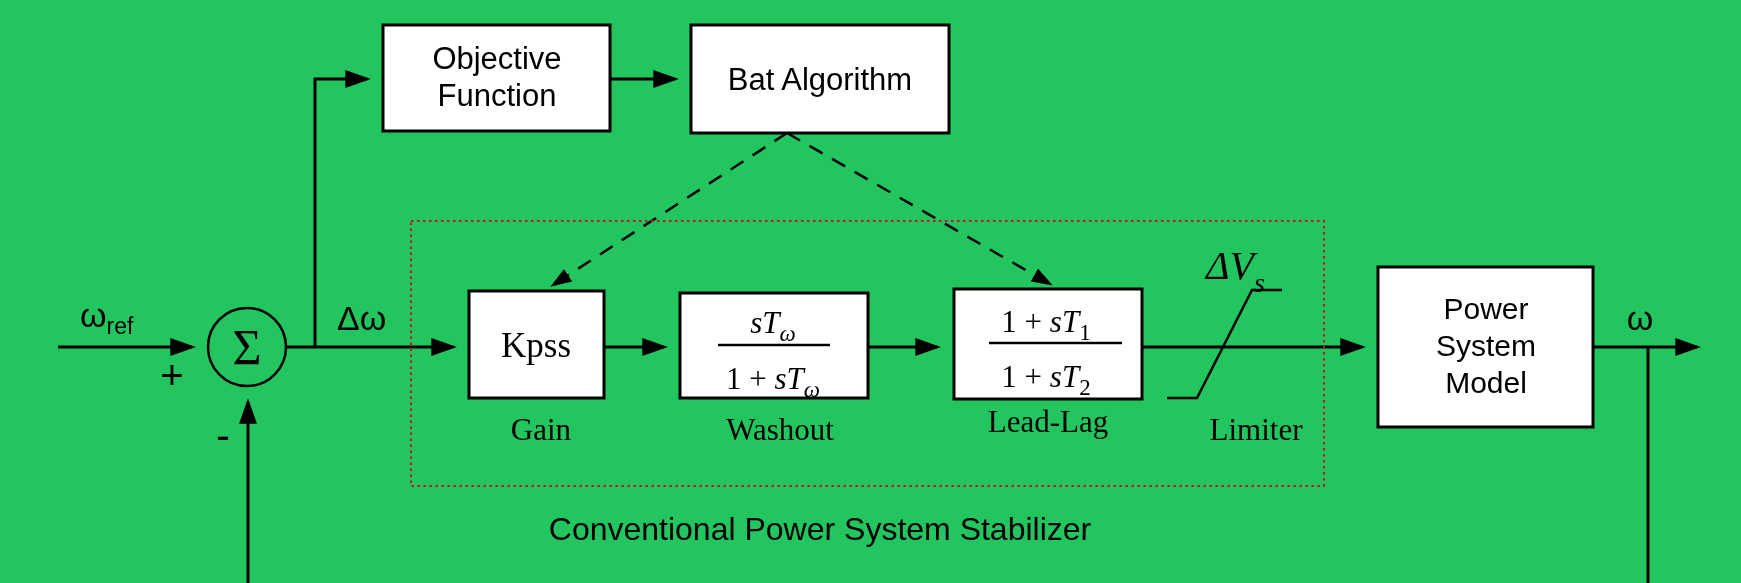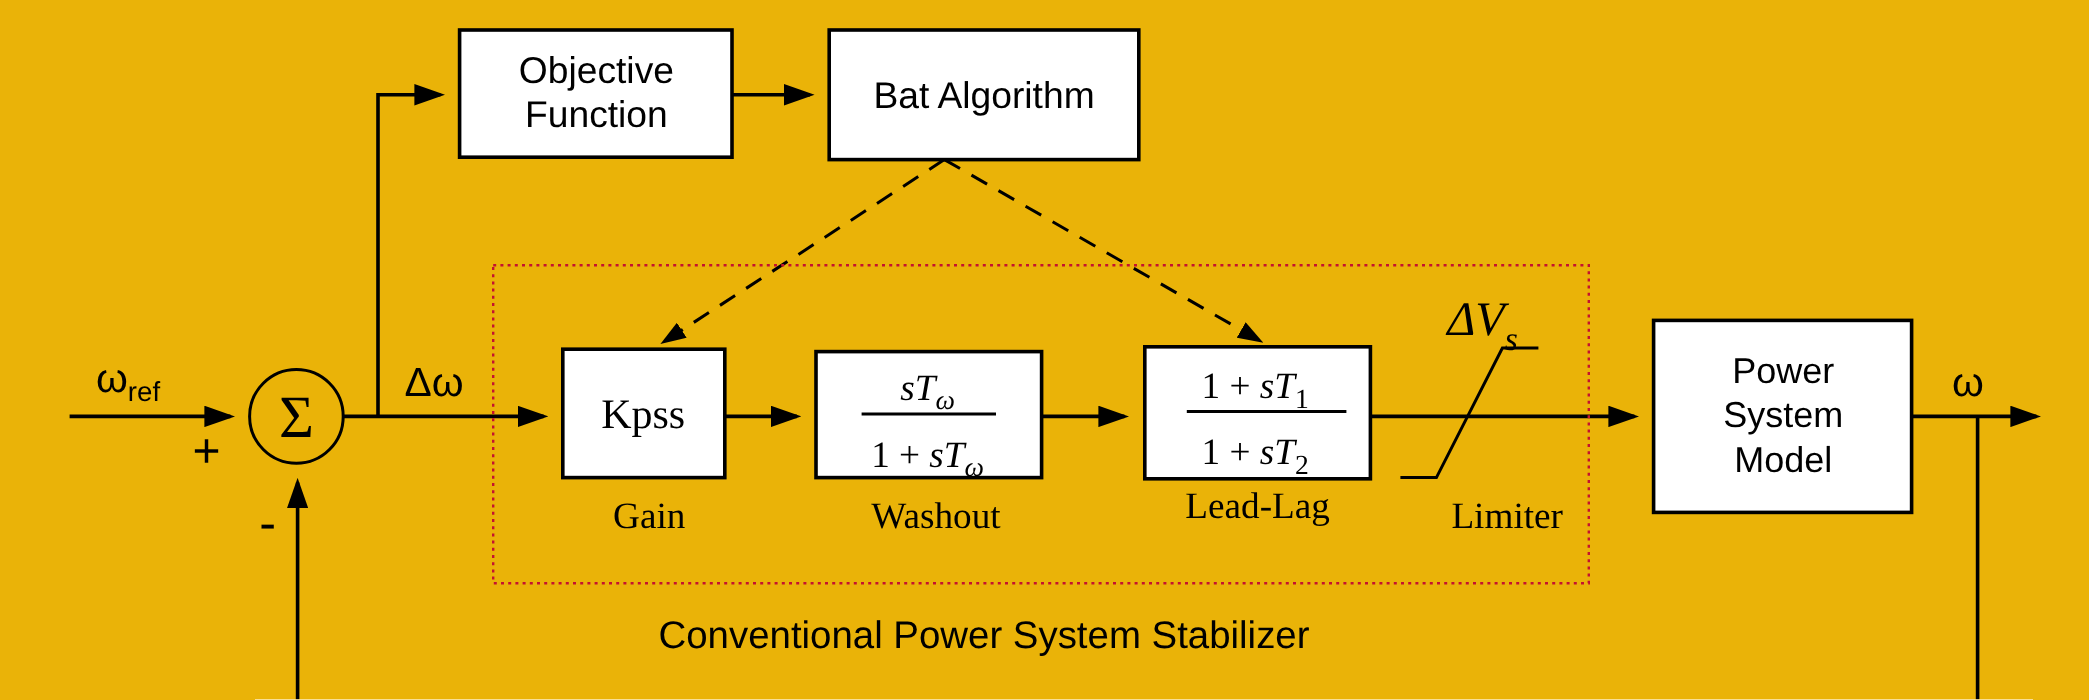--- a/index.html
+++ b/index.html
@@ -1,16 +1,16 @@
 <!DOCTYPE html>
 <html><head>
 <meta charset="utf-8">
 <style>
   html,body{margin:0;padding:0;background:#ffffff;}
-  .stage{position:relative;width:1741px;height:583px;background:#eab308;overflow:hidden;
+  .stage{position:relative;width:1741px;height:583px;background:#22c55e;overflow:hidden;
          font-family:"Liberation Sans",sans-serif;}
   svg{display:block;}
   .ln{stroke:#000000;stroke-width:3;fill:none;}
   .ln25{stroke:#000000;stroke-width:2.5;fill:none;}
   .box{stroke:#000000;stroke-width:3;fill:#ffffff;}
   .redbox{stroke:#c41230;stroke-width:2;fill:none;stroke-dasharray:2.5 3.5;}
   .dash{stroke:#000000;stroke-width:2.5;fill:none;stroke-dasharray:15 11;}
   .sans{font-family:"Liberation Sans",sans-serif;fill:#000000;}
   .serif{font-family:"Liberation Serif",serif;fill:#000000;}
   .it{font-style:italic;}

